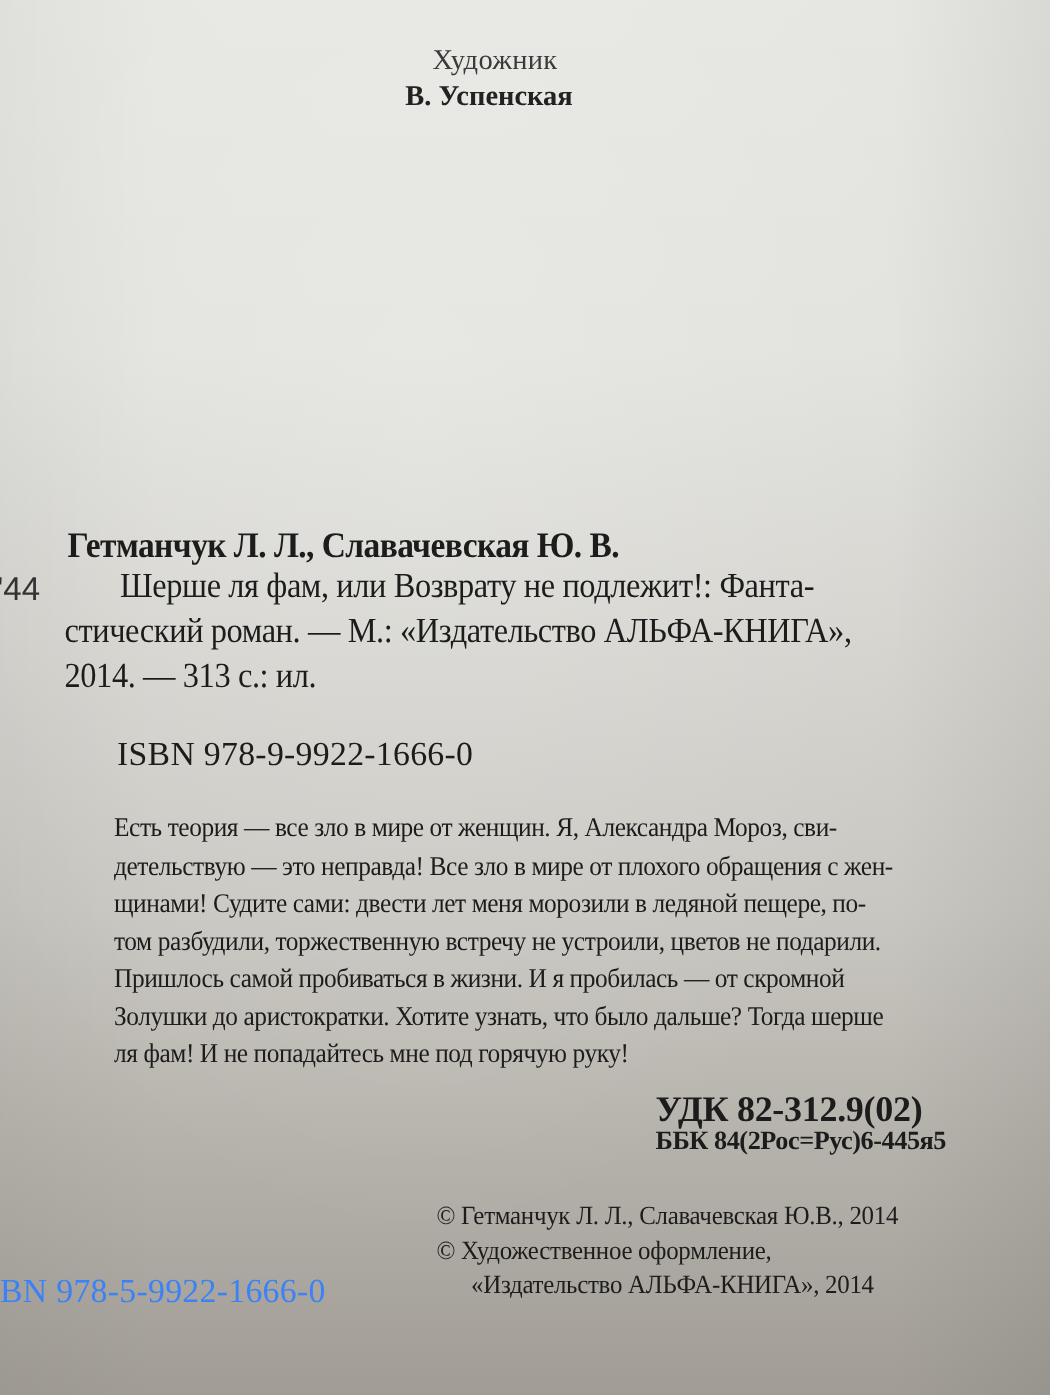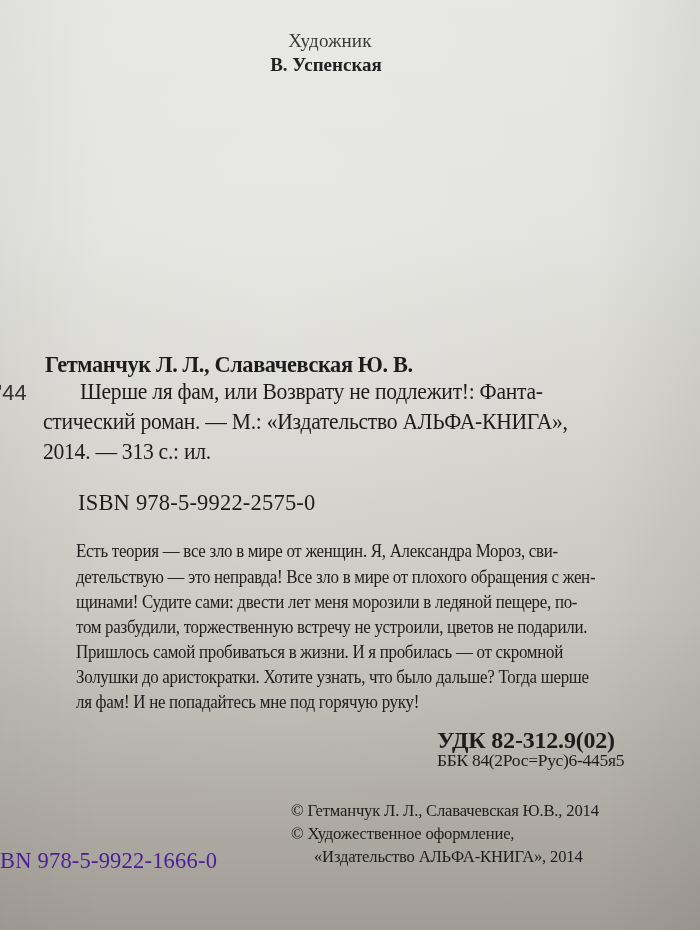--- a/index.html
+++ b/index.html
@@ -96,57 +96,57 @@
 
     .udk {
       left: 437px; top: 727px;
       font-size: 24px;
       font-weight: bold;
       letter-spacing: -0.2px;
     }
     .bbk {
       left: 437px; top: 750px;
       font-size: 17.5px;
-      font-weight: normal;
+      font-weight: bold;
       letter-spacing: -0.3px;
     }
 
     .copy-line {
       font-size: 17.5px;
       letter-spacing: -0.2px;
       transform: scaleX(0.95);
       transform-origin: left;
     }
     .c1 { left: 291px; top: 800px; }
     .c2 { left: 291px; top: 823px; }
     .c3 { left: 314px; top: 846px; }
 
     .isbn-edge {
       left: 0; top: 848px;
       font-size: 22.5px;
       letter-spacing: 0.2px;
-      color: #4c1d95;
+      color: #3b82f6;
     }
   </style>
 </head>
 <body>
 
 <div class="page">
   <div class="vignette"></div>
 
   <div class="abs artist-name">В. Успенская</div>
   <div class="abs artist-label">Художник</div>
 
   <div class="abs authors">Гетманчук Л. Л., Славачевская Ю. В.</div>
   <div class="abs class-code">'44</div>
   <div class="abs biblio-line bl1">Шерше ля фам, или Возврату не подлежит!:  Фанта-</div>
   <div class="abs biblio-line bl2">стический роман. — М.: «Издательство АЛЬФА-КНИГА»,</div>
   <div class="abs biblio-line bl3">2014. — 313 с.: ил.</div>
 
-  <div class="abs isbn-main">ISBN 978-5-9922-2575-0</div>
+  <div class="abs isbn-main">ISBN 978-9-9922-1666-0</div>
 
   <div class="abs annot-line a1">Есть теория — все зло в мире от женщин. Я, Александра Мороз, сви-</div>
   <div class="abs annot-line a2">детельствую — это неправда! Все зло в мире от плохого обращения с жен-</div>
   <div class="abs annot-line a3">щинами! Судите сами: двести лет меня морозили в ледяной пещере, по-</div>
   <div class="abs annot-line a4">том разбудили, торжественную встречу не устроили, цветов не подарили.</div>
   <div class="abs annot-line a5">Пришлось самой пробиваться в жизни. И я пробилась — от скромной</div>
   <div class="abs annot-line a6">Золушки до аристократки. Хотите узнать, что было дальше? Тогда шерше</div>
   <div class="abs annot-line a7">ля фам! И не попадайтесь мне под горячую руку!</div>
 
   <div class="abs udk">УДК 82-312.9(02)</div>

